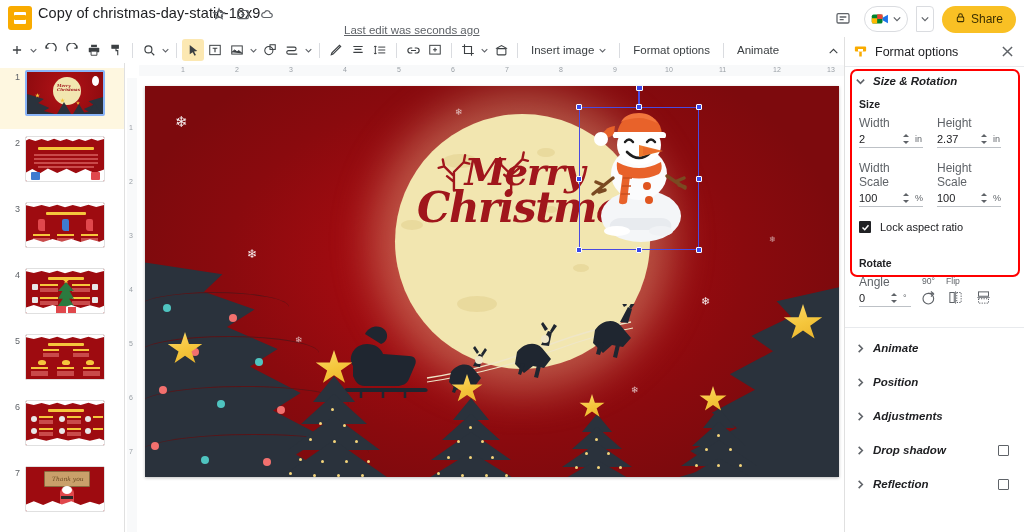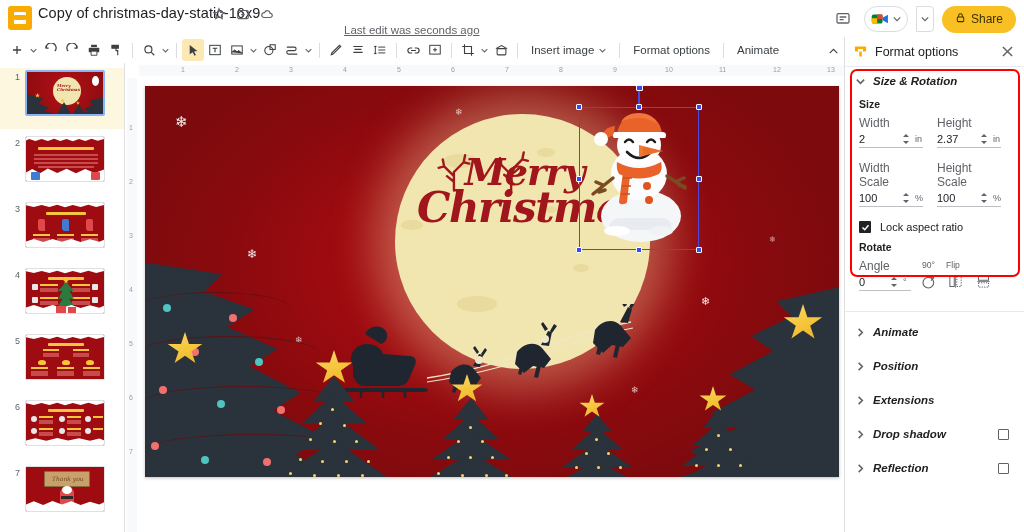--- a/index.html
+++ b/index.html
@@ -920,21 +920,21 @@
 
         <div class="lock-row">
           <span class="lock-box">
             <svg width="9" height="9" viewBox="0 0 12 12" fill="none" stroke="#fff" stroke-width="2">
                 <path d="M2 6l3 3 5-6"></path>
               </svg>
           </span>
           <span class="lock-label">Lock aspect ratio</span>
         </div>
 
-        <div class="grp-label" style="margin-top:8px">Rotate</div>
+        <div class="grp-label" style="margin-top:24px">Rotate</div>
 
         <div class="rot-row">
           <div class="field" style="width:52px">
             <div class="field-label">Angle</div>
             <div class="field-input">
               <span class="field-val">0</span>
               <span class="spinner"></span>
               <span class="unit">°</span>
             </div>
           </div>
@@ -995,21 +995,21 @@
       </div>
     </div>
 
     <div class="sec" style="margin-top:6px">
       <div class="sec-head">
         <span class="chev">
           <svg width="11" height="11" viewBox="0 0 12 12" fill="none" stroke="#5f6368" stroke-width="1.7">
               <path d="M4 2l4 4-4 4"></path>
             </svg>
         </span>
-        <span class="sec-label">Extensions</span>
+        <span class="sec-label">Adjustments</span>
       </div>
     </div>
 
     <div class="sec" style="margin-top:6px">
       <div class="sec-head">
         <span class="chev">
           <svg width="11" height="11" viewBox="0 0 12 12" fill="none" stroke="#5f6368" stroke-width="1.7">
               <path d="M4 2l4 4-4 4"></path>
             </svg>
         </span>

